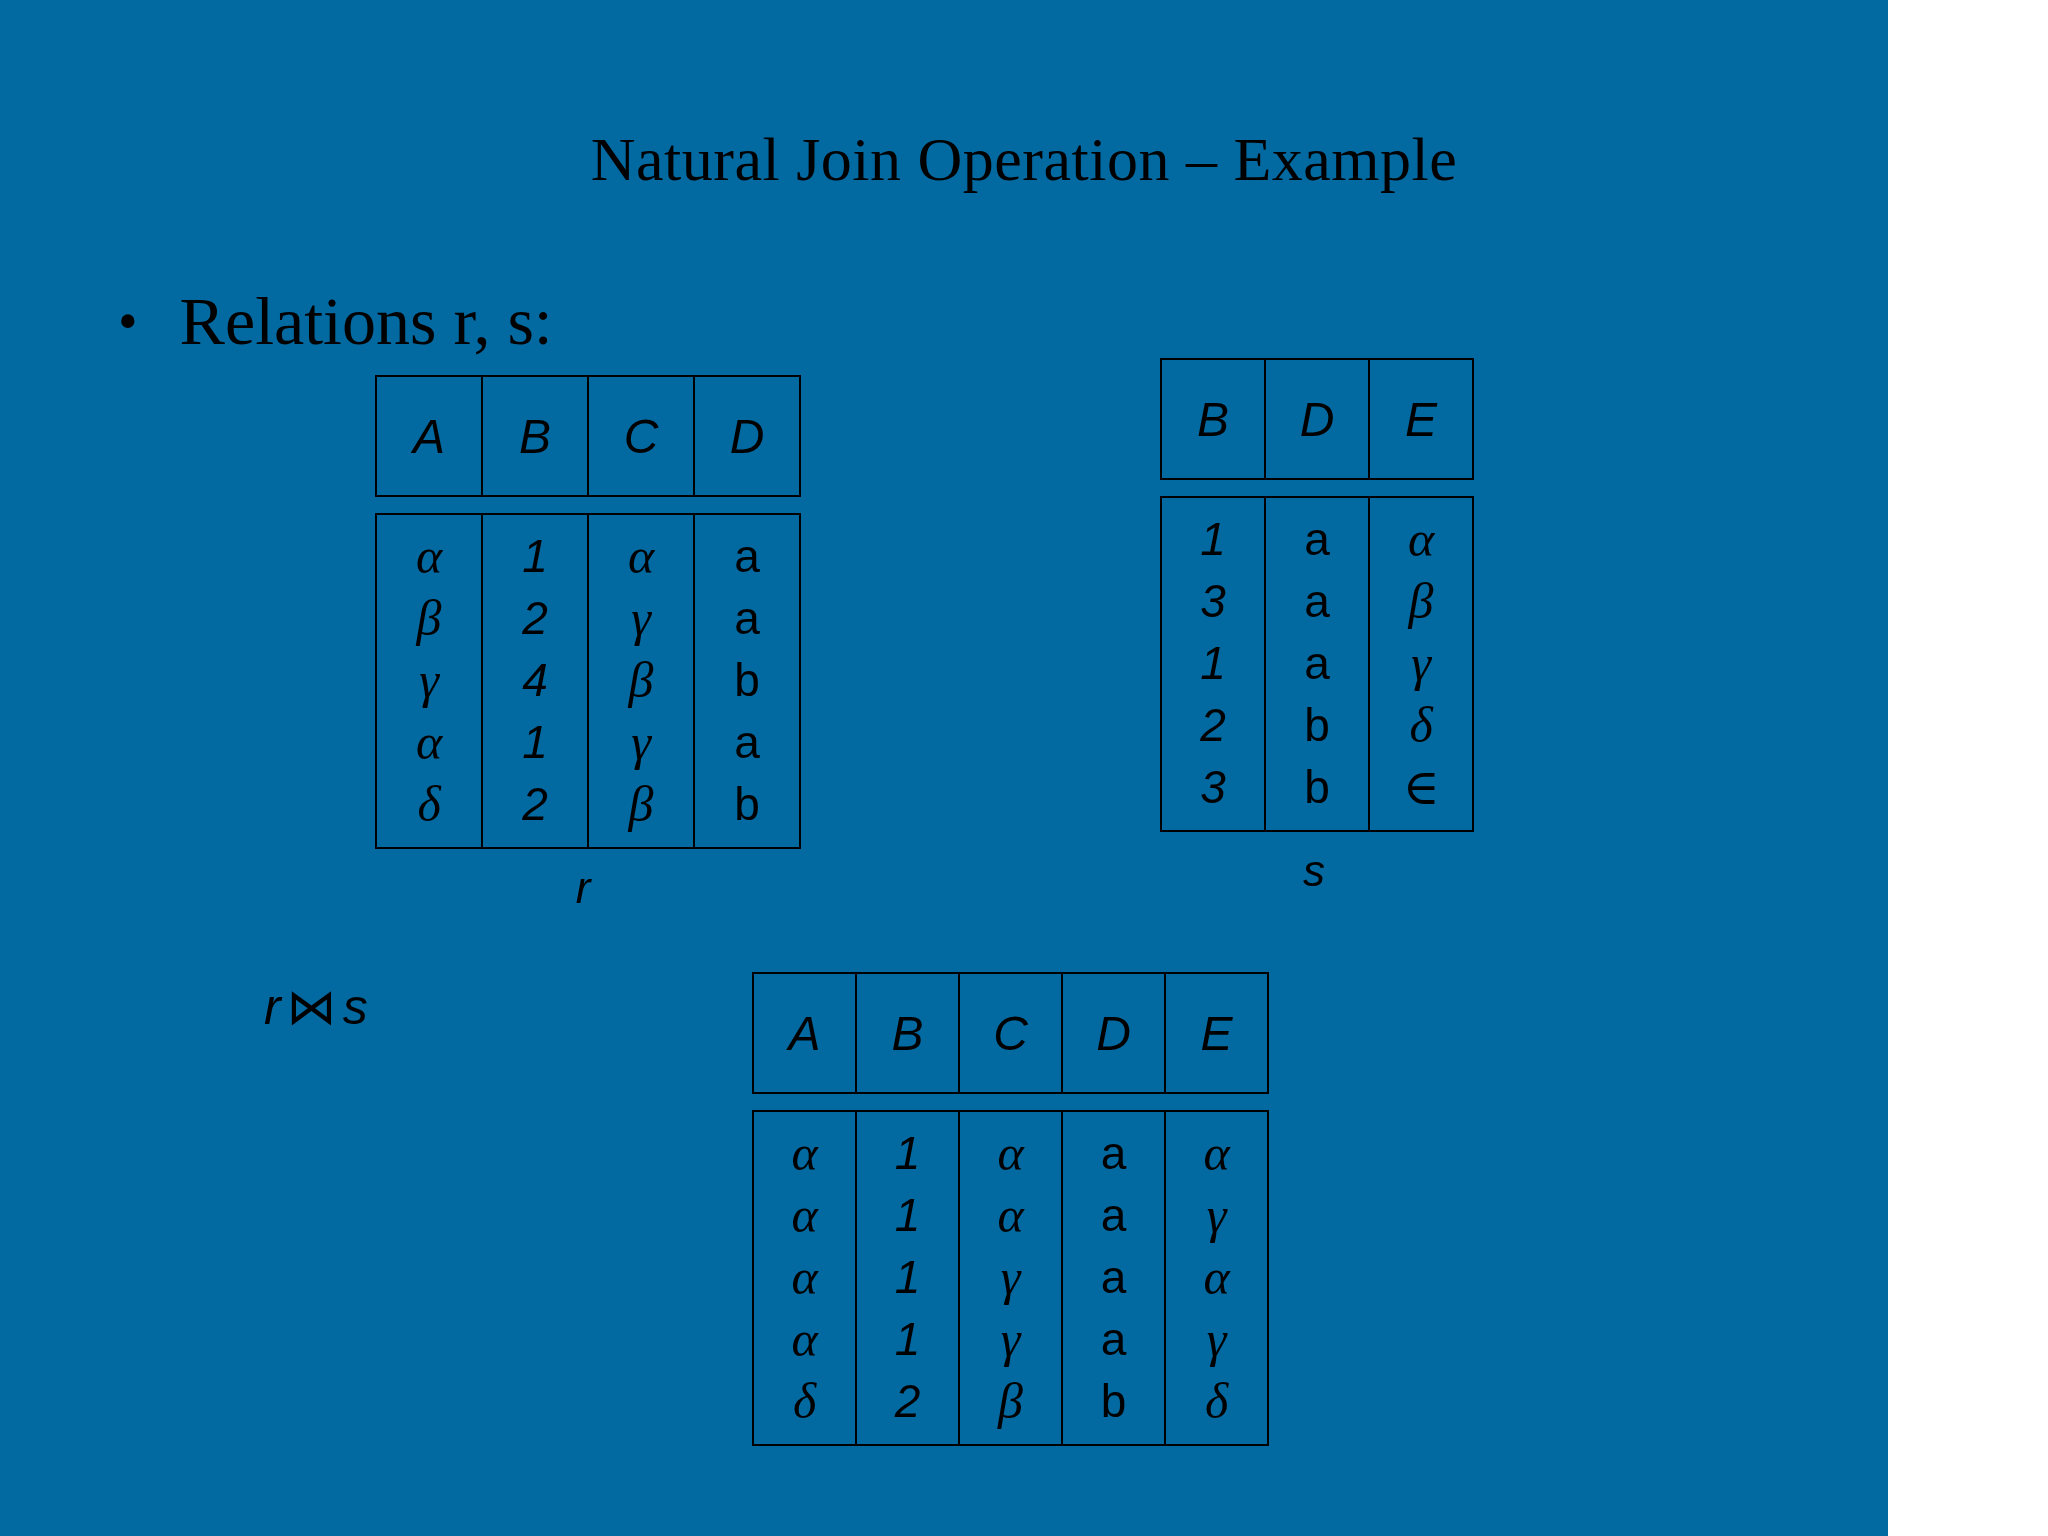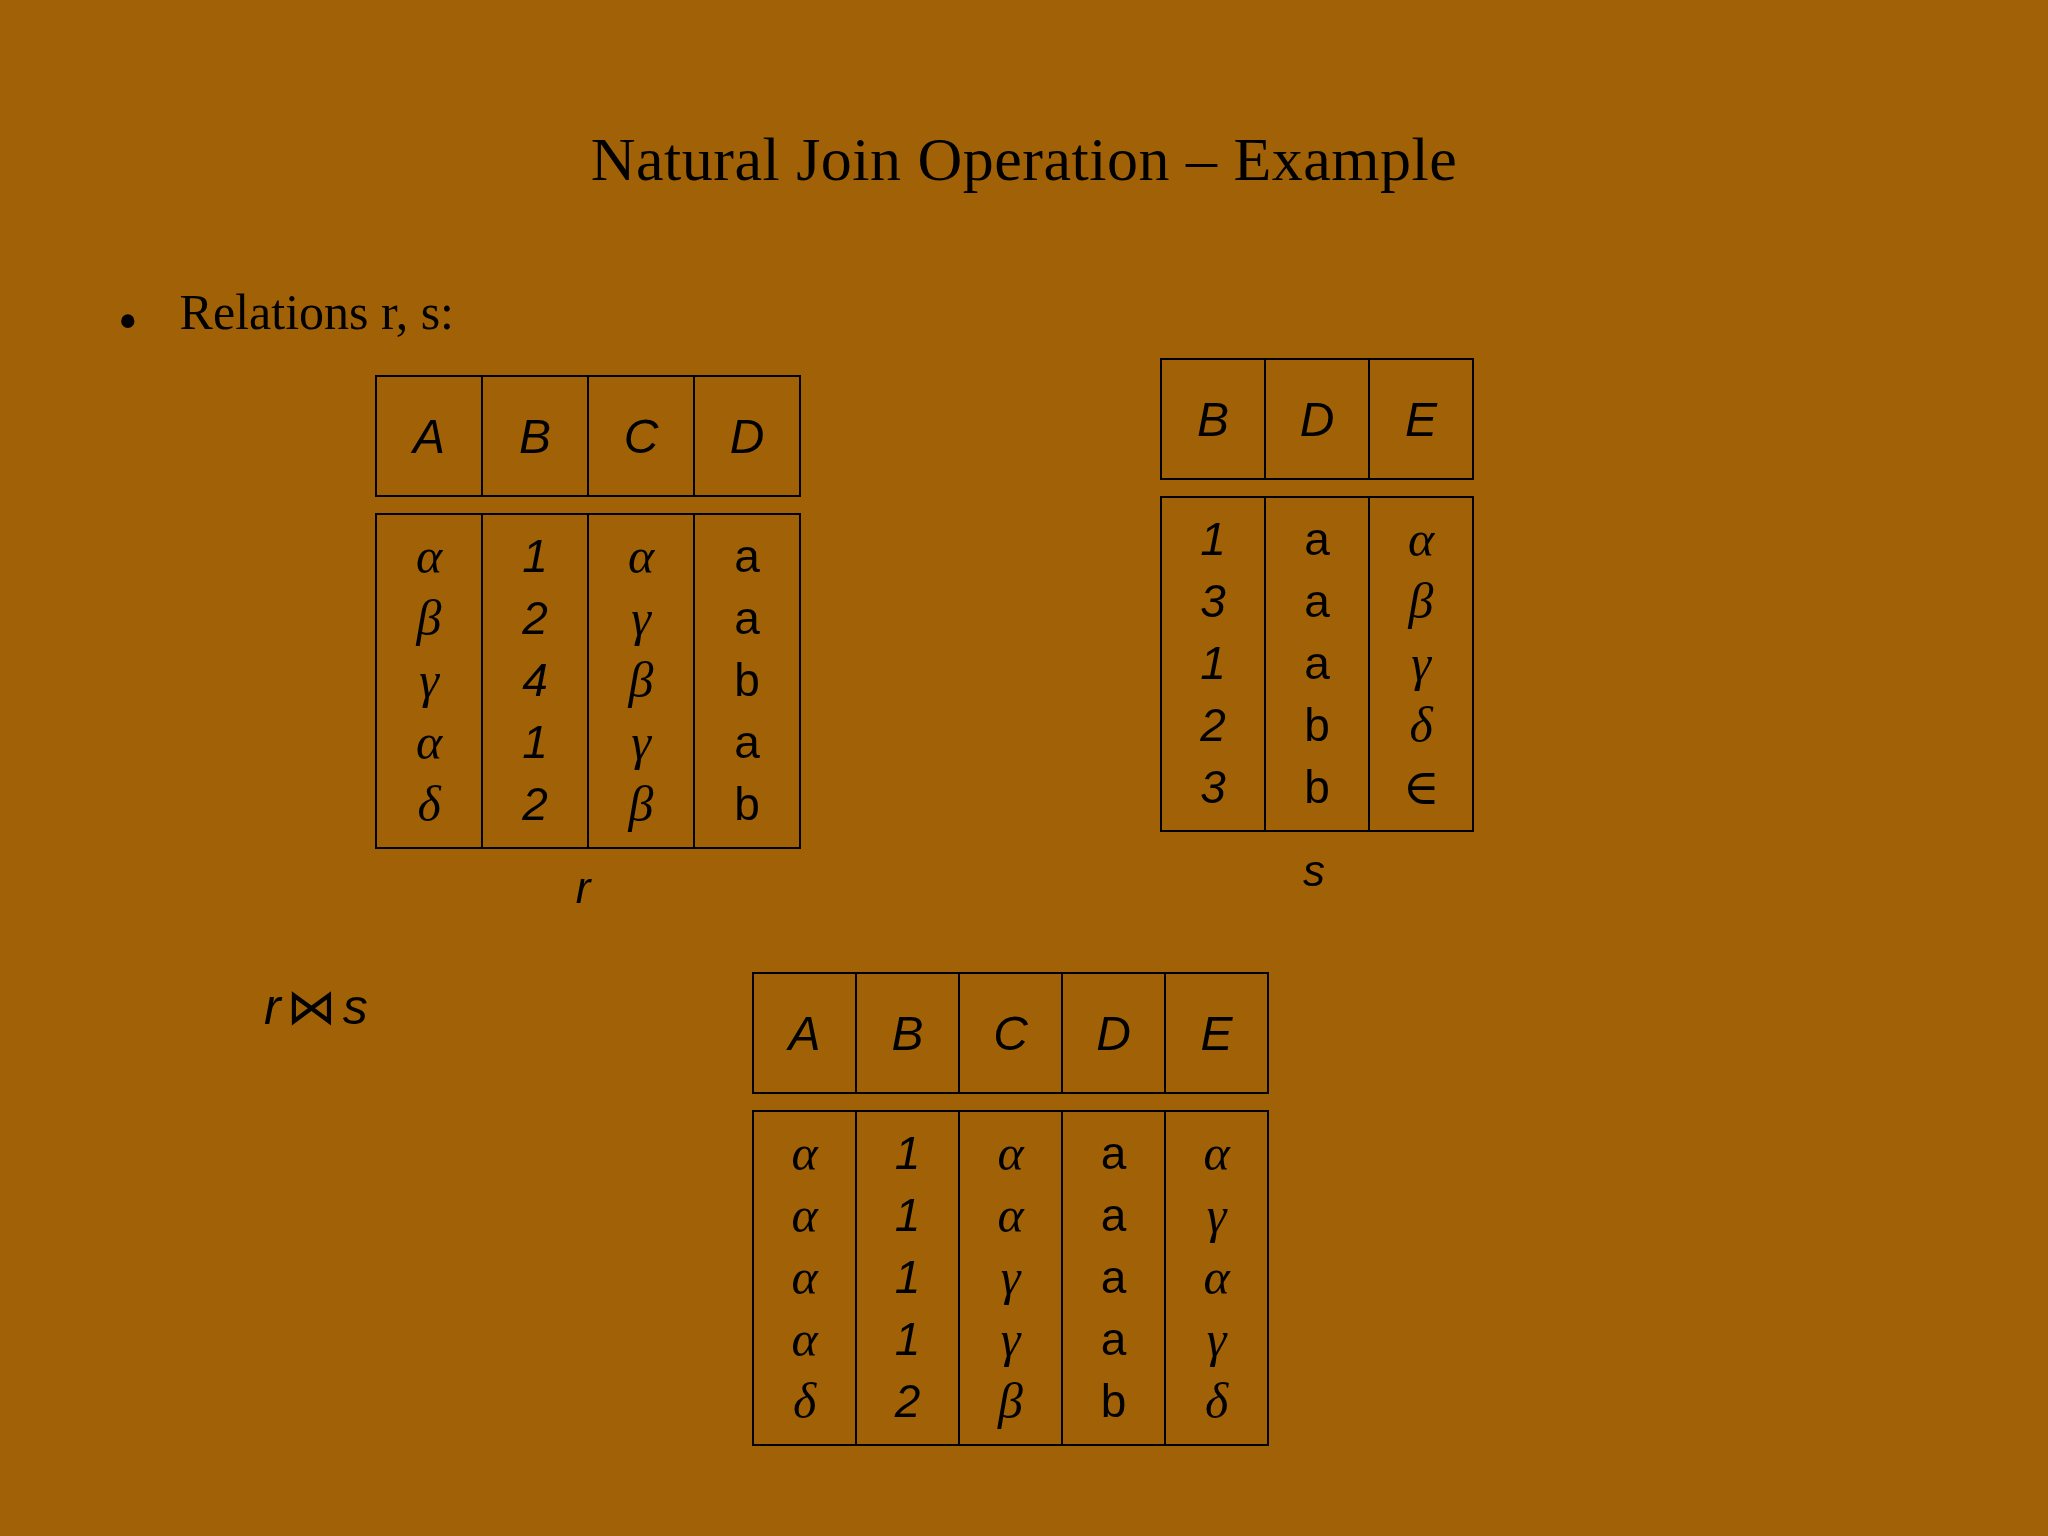--- a/index.html
+++ b/index.html
@@ -2,23 +2,23 @@
 <html><head>
 <meta charset="utf-8">
 <style>
   html, body {
     margin: 0;
     padding: 0;
     background: #ffffff;
   }
   #slide {
     position: relative;
-    width: 2048px;
+    width: 1888px;
     height: 1536px;
-    background: #a16207;
+    background: #0369a1;
     overflow: hidden;
     font-family: "Liberation Serif", "DejaVu Serif", serif;
   }
 
   
   #slide-title {
     position: absolute;
     left: 0;
     top: 128px;
     width: 2048px;
@@ -44,21 +44,21 @@
   #bullet-dot {
     font-size: 56px;
     line-height: 1;
     color: #000;
     margin-right: 42px;
     position: relative;
     top: 6px;
   }
   #bullet-text {
     font-family: "Liberation Serif", "DejaVu Serif", serif;
-    font-size: 50px;
+    font-size: 68px;
     line-height: 1;
     color: #000;
   }
 
   
   .relation {
     position: absolute;
   }
   .rel-head, .rel-body {
     border-collapse: collapse;

